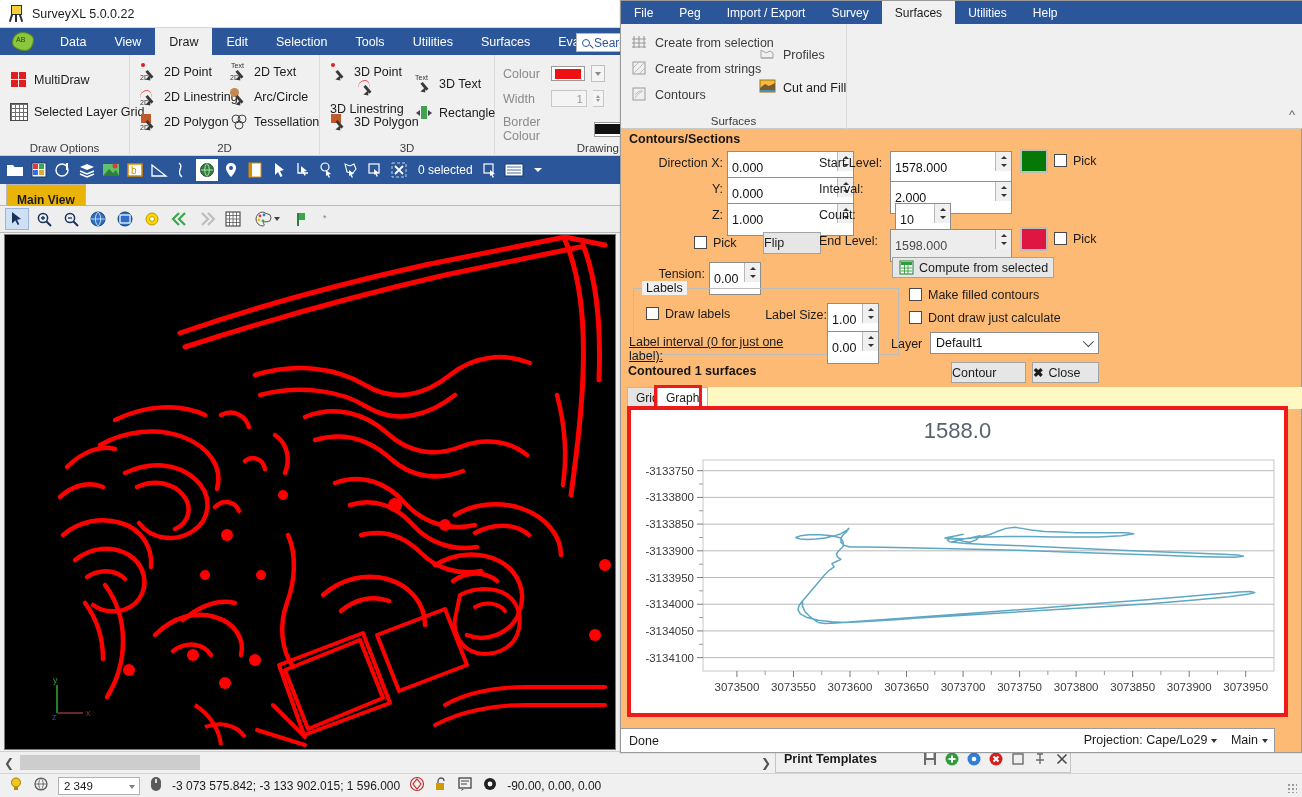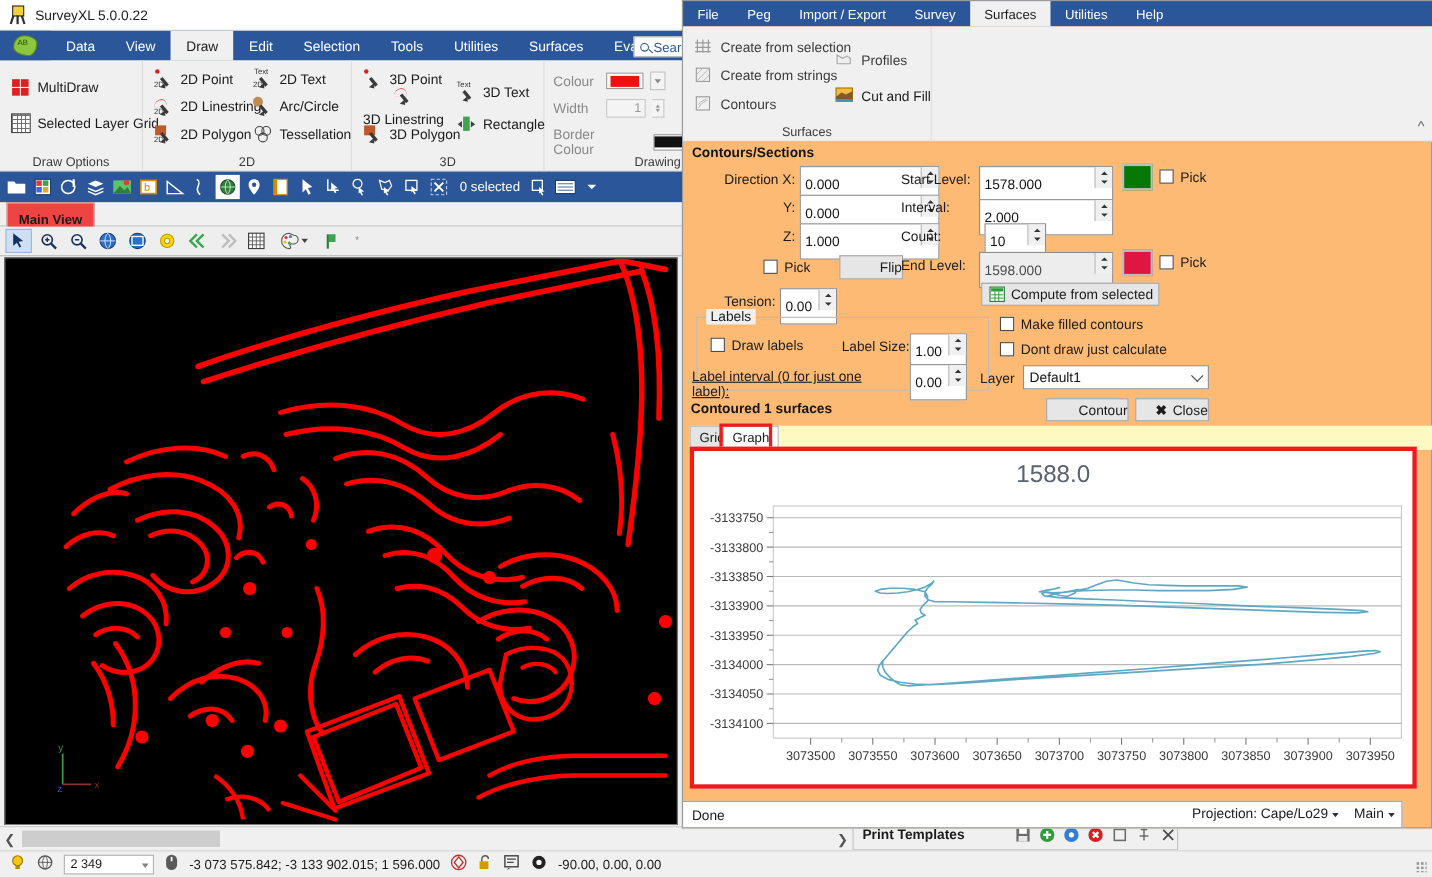--- a/index.html
+++ b/index.html
@@ -100,21 +100,21 @@
   .toolbar1 {
     position:absolute; left:0; top:156px; width:620px; height:28px;
     background:#2b579a; display:flex; align-items:center; gap:2px; padding-left:4px;
   }
   .tbtn { width:22px; height:22px; position:relative; display:flex;align-items:center;justify-content:center; }
   .tbtn.sel { background:#ffffff; }
   .tb-label { color:#ffffff; font-size:12px; margin-left:6px; margin-right:4px; white-space:nowrap;}
 
   .viewtab-bar { position:absolute; left:0; top:184px; width:620px; height:22px; background:#f0f0f0;
      border-bottom:1px solid #b9b9b9; }
-  .viewtab { position:absolute; left:6px; top:0px; height:22px; padding:15px 10px; background:#ef4444;
+  .viewtab { position:absolute; left:6px; top:0px; height:22px; padding:15px 10px; background:#eab308;
      border:1px solid #b9b9b9; border-bottom:none; font-size:12px; font-weight:bold; color:#1b1b1b;
      display:flex; align-items:center; }
 
   .toolbar2 { position:absolute; left:0; top:206px; width:620px; height:27px;
       background:#eeeeee; border-bottom:1px solid #b9b9b9; display:flex; align-items:center; gap:3px; padding-left:5px;}
   .t2btn { width:24px; height:22px; display:flex;align-items:center;justify-content:center; position:relative;}
   .t2btn.sel { background:#cfe0f5; border:1px solid #9ab6dc; }
 
   
   .cad { position:absolute; left:4px; top:234px; width:612px; height:516px; background:#000; overflow:hidden;
@@ -162,21 +162,21 @@
   }
   .tb-input.disabled { background:#ededed; color:#4a4a4a;}
   .tb-input .spinner { position:absolute; right:0; top:0; width:16px; height:19px; background:#f0f0f0; border-left:1px solid #b9b9b9;}
   .tb-input .spinner:before{content:"";position:absolute;left:5px;top:4px;border-left:3px solid transparent;border-right:3px solid transparent;border-bottom:3.5px solid #333;}
   .tb-input .spinner:after{content:"";position:absolute;left:5px;bottom:4px;border-left:3px solid transparent;border-right:3px solid transparent;border-top:3.5px solid #333;}
 
   .chk { position:absolute; width:13px; height:13px; border:1px solid #4a4a4a; background:#fff; }
   .chk-label { position:absolute; font-size:12.5px; color:#1b1b1b; }
 
   .btn { position:absolute; background:#e6e6e6; border:1px solid #a3a3a3; font-size:12.5px; color:#1b1b1b;
-     display:flex; align-items:center; justify-content:flex-end; gap:5px; }
+     display:flex; align-items:center; justify-content:flex-start; gap:5px; }
 
   .colorbtn { position:absolute; width:28px; height:24px; border:2px solid #bdbdbd; }
 
   .groupbox { position:absolute; border:1px solid #bcbcbc; }
   .groupbox > .gtitle { position:absolute; top:-8px; left:8px; background:#f0f0f0; padding:0 4px; font-size:12.5px; color:#1b1b1b;}
 
   .combo { position:absolute; height:22px; background:#ffffff; border:1px solid #8d8d8d; display:flex; align-items:center;
      padding-left:5px; font-size:12.5px; color:#111; }
   .combo .chev { position:absolute; right:7px; top:6px; width:8px; height:8px; border-right:1.6px solid #444; border-bottom:1.6px solid #444; transform:rotate(45deg) translateY(-2px);}
 

